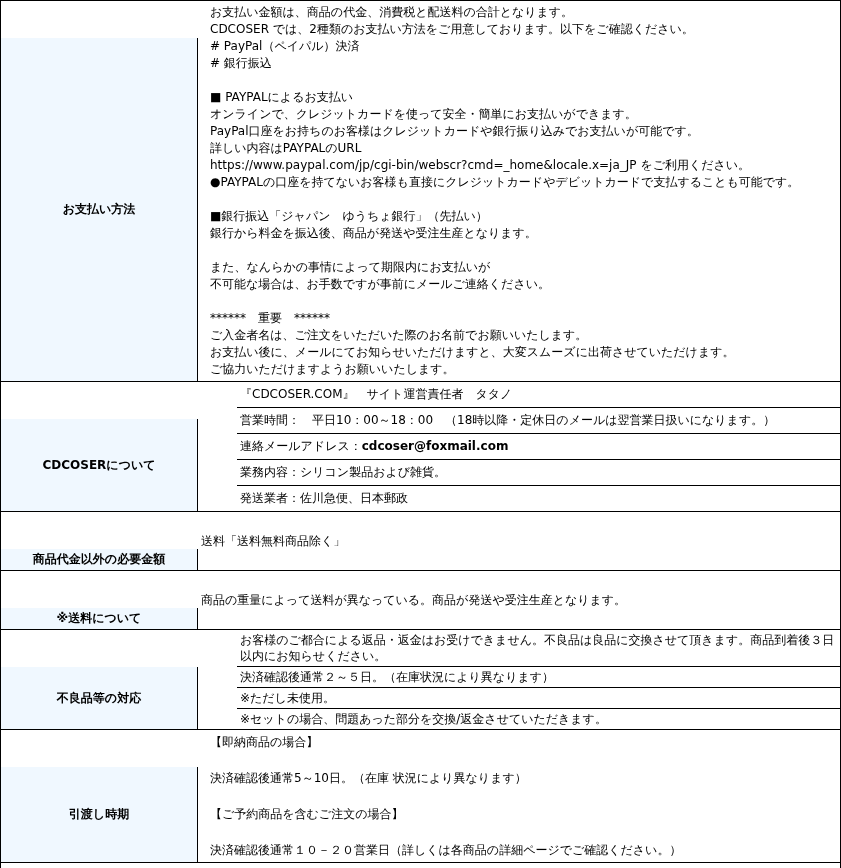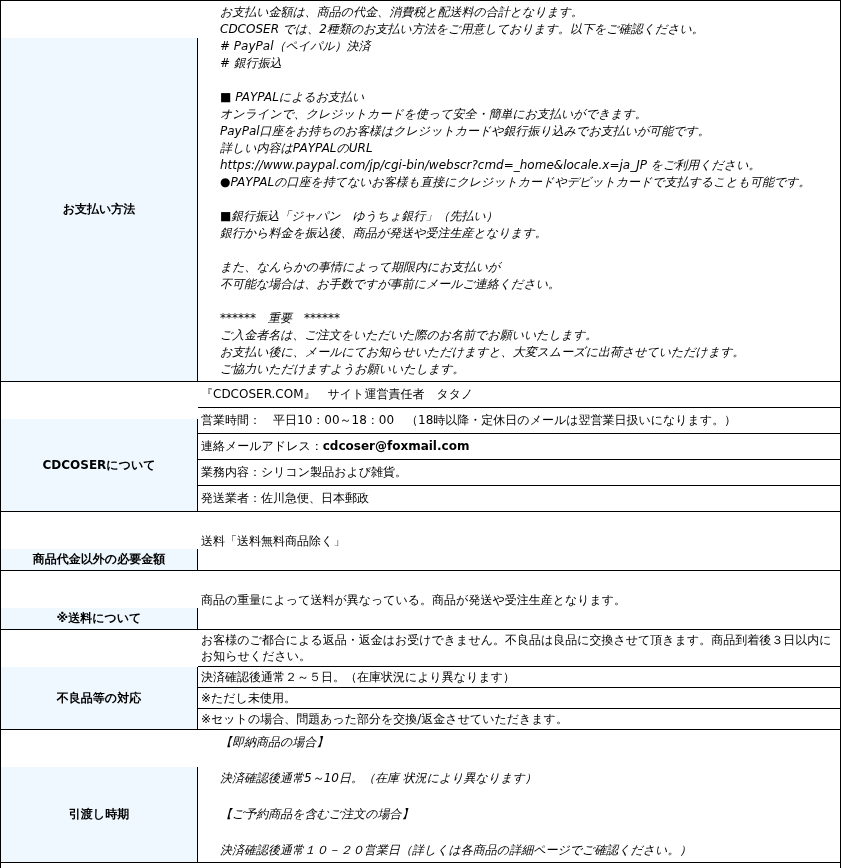--- a/index.html
+++ b/index.html
@@ -36,27 +36,28 @@
     justify-content:center;
     text-align:center;
     font-weight:bold;
     padding:2px;
     margin-top:37px;
   }
   .content-cell{
     flex:1;
     min-width:0;
   }
-  .pad{ padding:3px 22px;font-style:italic; }
+  .pad{ padding:3px 12px; }
   .line{ min-height:17px; line-height:17px; }
   .dline{ min-height:18px; line-height:18px; }
   .sub-row{
     padding:2px 3px;
     line-height:16px;
     border-bottom:1px solid var(--border);
+    margin-left:39px;
   }
   .sub-row:last-child{ border-bottom:none; }
   .sub-row.tall{ padding:4px 3px; line-height:17px; }
   .sub-row.tight{ padding:0 3px; line-height:15px; }
   .single{
     padding:3px;
     display:flex;
     align-items:center;
   }
   .bold{ font-weight:bold; }

